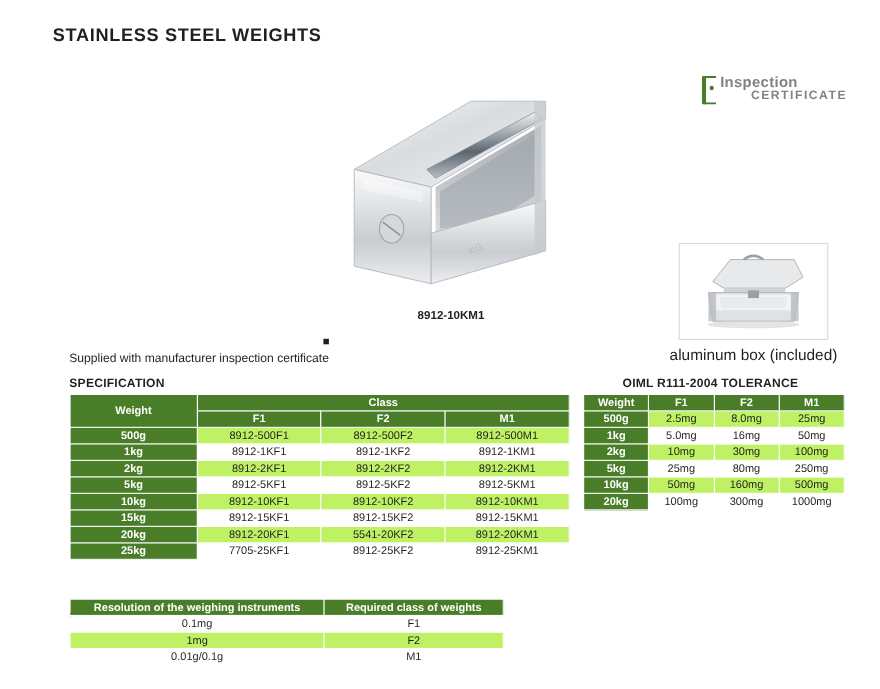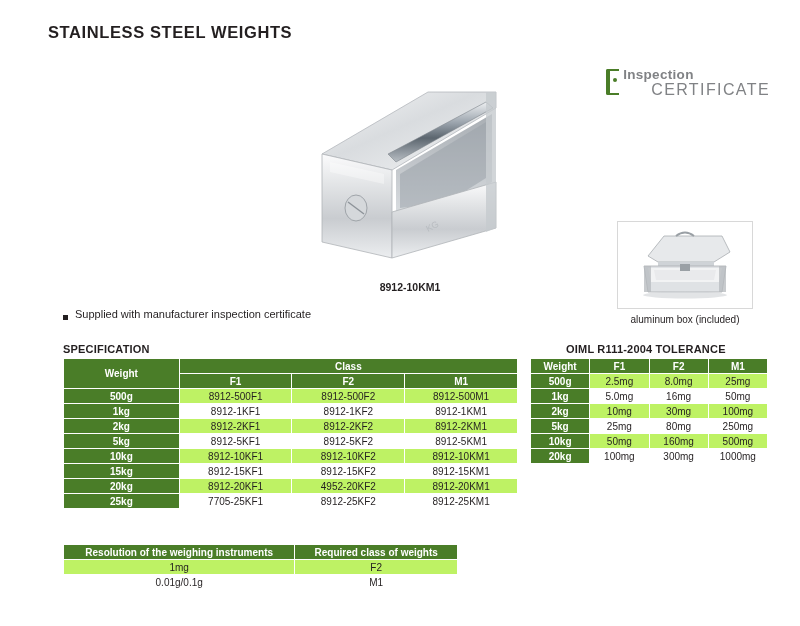--- a/index.html
+++ b/index.html
@@ -59,22 +59,22 @@
   .cert-logo .cert-text {
     line-height: 1.05;
   }
   .cert-logo .cert-text .l1 {
     font-size: 13.5px;
     font-weight: bold;
     color: #808285;
     letter-spacing: 0.3px;
   }
   .cert-logo .cert-text .l2 {
-    font-size: 16px;
-    font-weight: normal;
+    font-size: 11px;
+    font-weight: bold;
     color: #808285;
     letter-spacing: 1.4px;
     padding-left: 28px;
   }
 
   
   .product-img {
     position: absolute;
     left: 300px;
     top: 62px;
@@ -96,20 +96,21 @@
 
   
   .bullet-row {
     position: absolute;
     left: 63px;
     top: 308px;
     font-size: 11px;
     display: flex;
     align-items: flex-end;
     gap: 7px;
+    flex-direction: column;
   }
   .bullet-row .sq {
     width: 5px; height: 5px; background: #231f20; display:inline-block;
   }
 
   
   .box-img-frame {
     position: absolute;
     left: 617px;
     top: 221px;
@@ -118,21 +119,21 @@
     border: 1px solid #d8d8d8;
     background: #fff;
     overflow: hidden;
   }
   .box-caption {
     position: absolute;
     left: 600px;
     top: 314px;
     width: 170px;
     text-align: center;
-    font-size: 10px;
+    font-size: 14px;
     color: #231f20;
   }
 
   
   .sec-head {
     position: absolute;
     font-size: 11px;
     font-weight: bold;
     letter-spacing: 0.2px;
     color: #231f20;
@@ -340,21 +341,21 @@
       </tr>
       <tr>
         <td class="rowlabel">15kg</td>
         <td class="cell-a">8912-15KF1</td>
         <td class="cell-a">8912-15KF2</td>
         <td class="cell-a">8912-15KM1</td>
       </tr>
       <tr>
         <td class="rowlabel">20kg</td>
         <td class="cell-b">8912-20KF1</td>
-        <td class="cell-b">4952-20KF2</td>
+        <td class="cell-b">5541-20KF2</td>
         <td class="cell-b">8912-20KM1</td>
       </tr>
       <tr>
         <td class="rowlabel">25kg</td>
         <td class="cell-a">7705-25KF1</td>
         <td class="cell-a">8912-25KF2</td>
         <td class="cell-a">8912-25KM1</td>
       </tr>
     </tbody>
   </table>
@@ -410,20 +411,24 @@
 
   <div class="sec-head" style="left:63px; top:554px;">CLASS SELECTION</div>
 
   <table id="class-table" class="outer-border">
     <tbody>
       <tr>
         <td class="hdr c1">Resolution of the weighing instruments</td>
         <td class="hdr c2">Required class of weights</td>
       </tr>
       <tr>
+        <td class="cell-a c1">0.1mg</td>
+        <td class="cell-a c2">F1</td>
+      </tr>
+      <tr>
         <td class="cell-b c1">1mg</td>
         <td class="cell-b c2">F2</td>
       </tr>
       <tr>
         <td class="cell-a c1">0.01g/0.1g</td>
         <td class="cell-a c2">M1</td>
       </tr>
     </tbody>
   </table>
 

